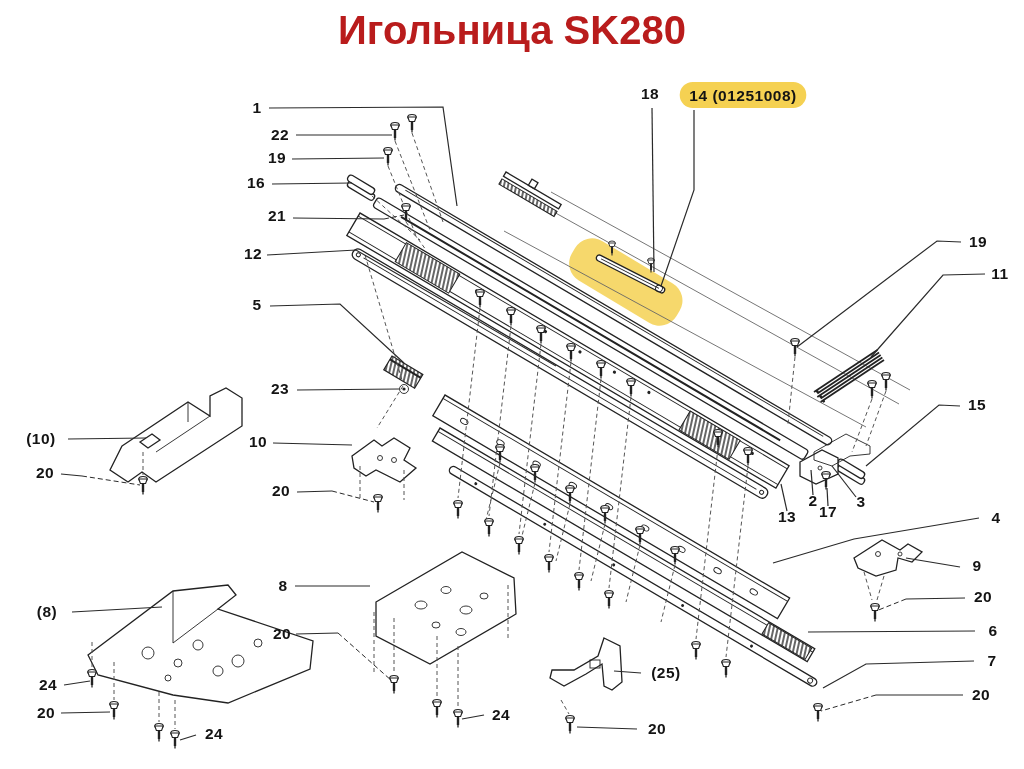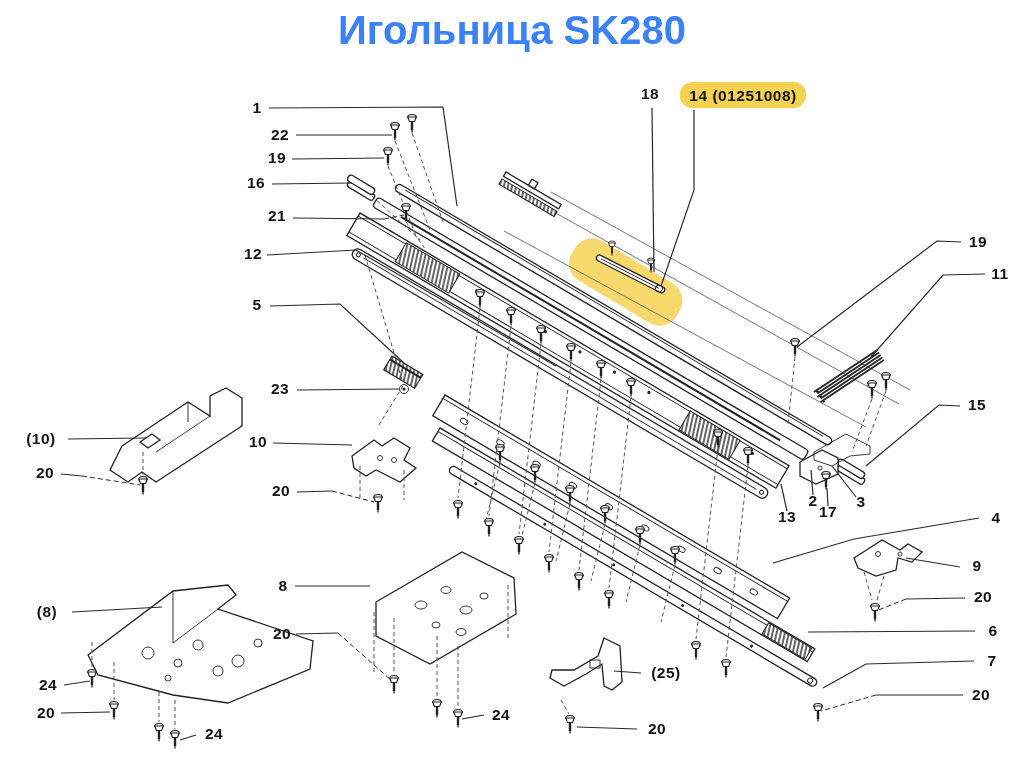--- a/index.html
+++ b/index.html
@@ -1,19 +1,19 @@
 <!DOCTYPE html>
 <html><head>
 <meta charset="utf-8">
 <style>
   html,body{margin:0;padding:0;background:#ffffff;}
   #stage{position:relative;width:1024px;height:769px;background:#fff;overflow:hidden;
          font-family:"Liberation Sans",sans-serif;}
   #title{position:absolute;top:8px;left:0;width:100%;margin:0;text-align:center;
-         font-size:40px;font-weight:700;color:#3b82f6;letter-spacing:0px;}
+         font-size:40px;font-weight:700;color:#b91c1c;letter-spacing:0px;}
   svg{position:absolute;left:0;top:0;}
   text.callout{font-family:"Liberation Sans",sans-serif;font-weight:700;font-size:15.5px;
                fill:#141414;letter-spacing:.5px;}
   .part{fill:#fff;stroke:#222;stroke-width:1.3;}
   .thin{stroke:#222;stroke-width:.9;fill:none;}
 </style>
 </head>
 <body>
 
 <div id="stage">

